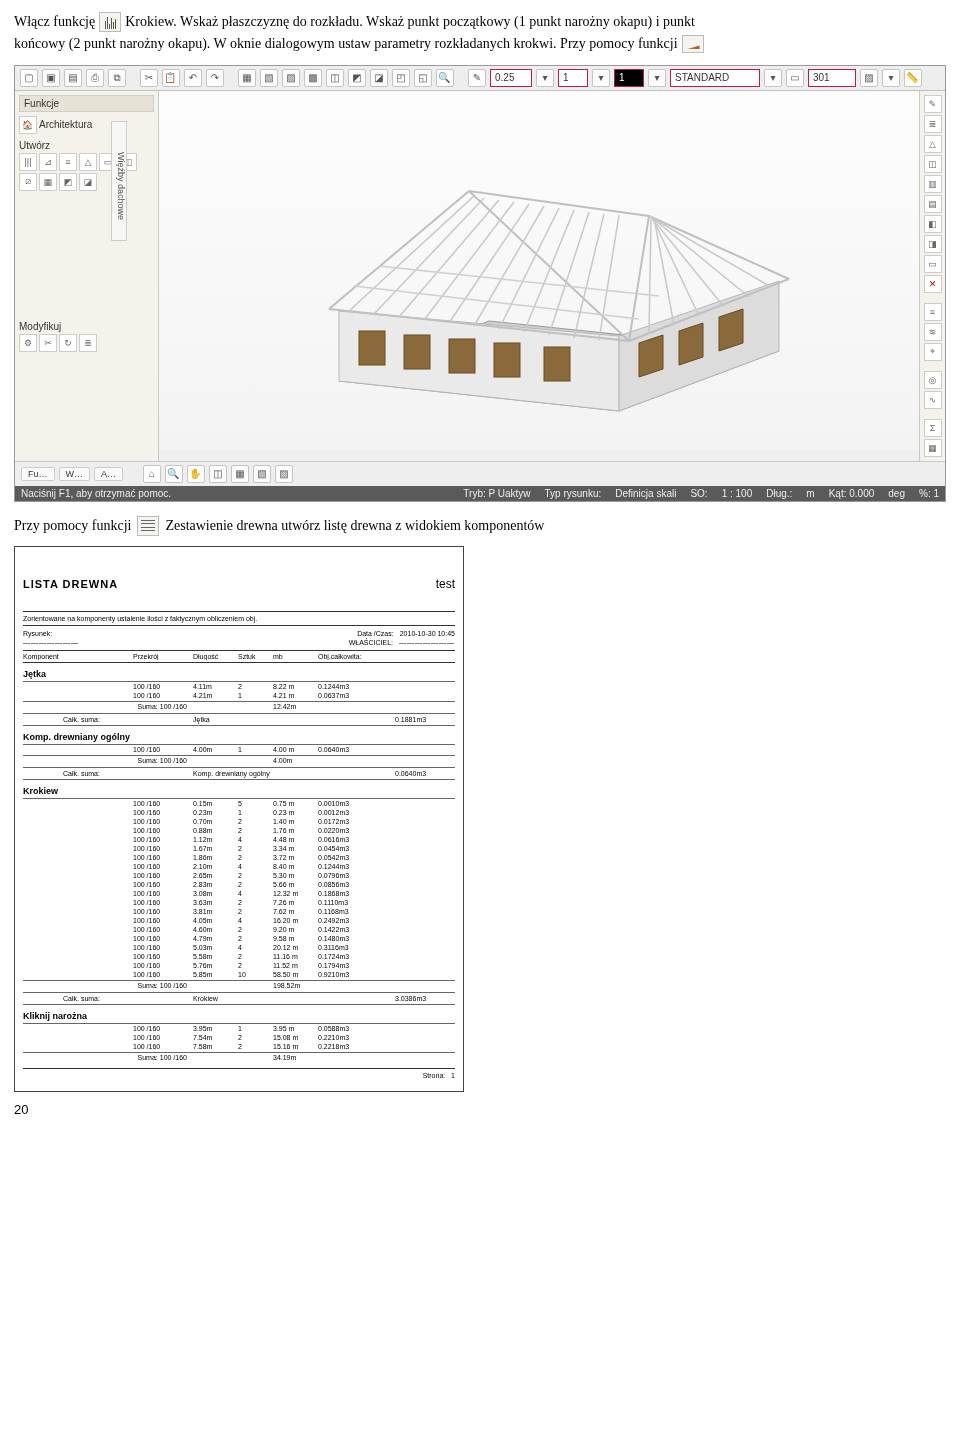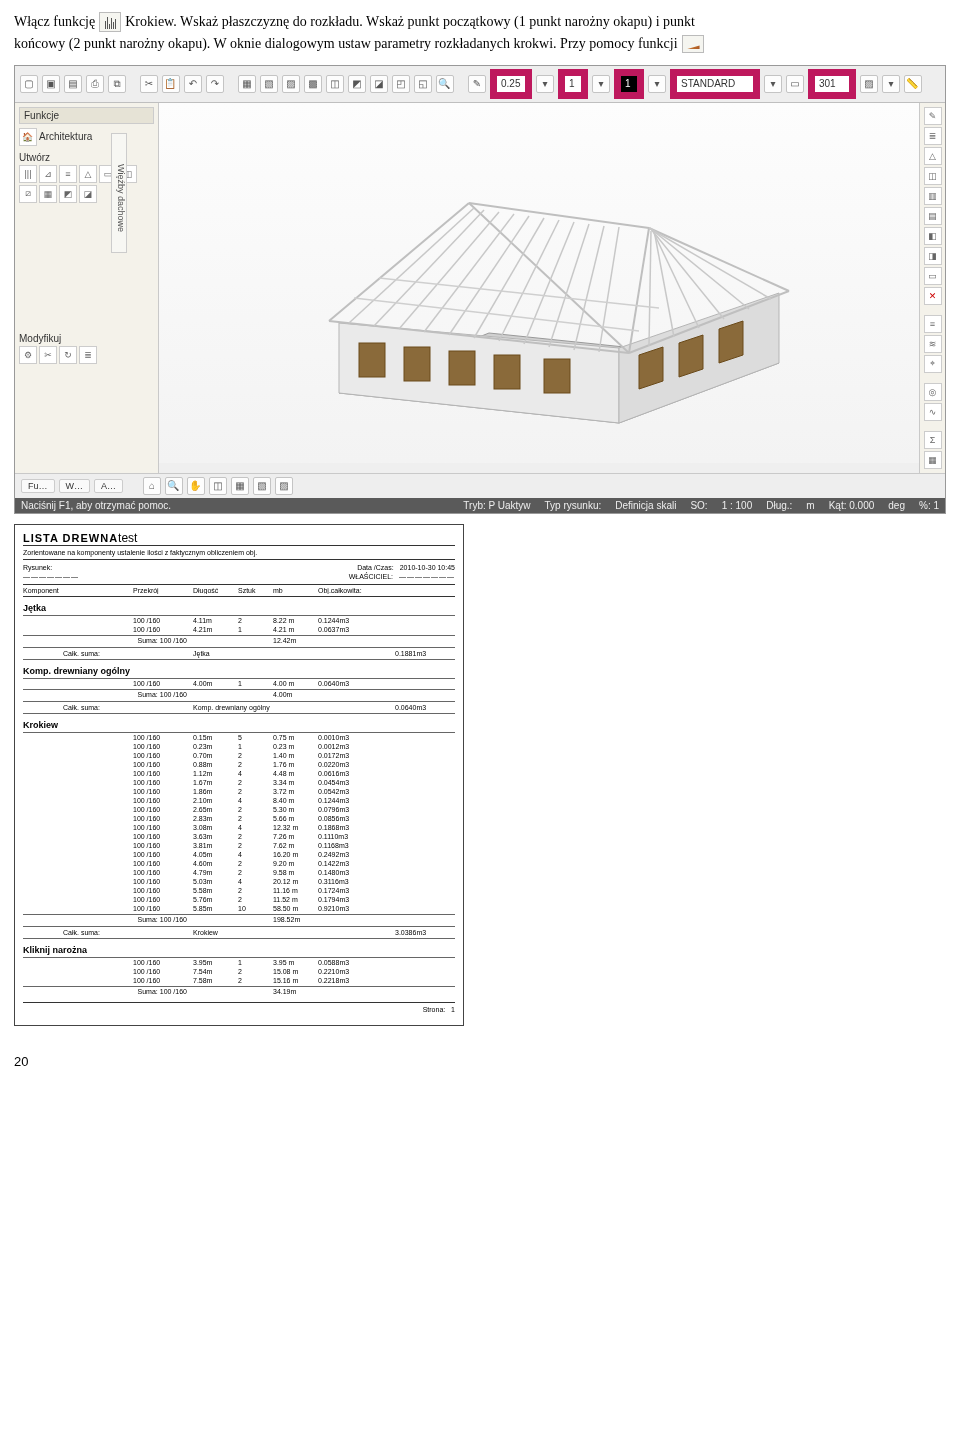--- a/index.html
+++ b/index.html
@@ -17,21 +17,21 @@
   .inline-icon .bar:nth-child(6){height:70%}
   .inline-icon2 { display:inline-block; width:22px; height:18px; background:#f5f5f0; border:1px solid #bbb; position:relative; }
   .inline-icon2::before { content:""; position:absolute; left:3px; right:3px; top:3px; bottom:3px; background:linear-gradient(135deg,#d94,#a52); clip-path: polygon(0 100%,100% 60%,100% 100%); }
   .italic { font-style: italic; }
 
   
   .cad-window { margin-top: 10px; border: 1px solid #999; background: #ece9d8; font-size: 10px; color:#333; }
   .cad-toolbar { display:flex; align-items:center; gap:4px; padding:3px 5px; background:#eee; border-bottom:1px solid #bfbfbf; flex-wrap:nowrap; overflow:hidden; }
   .tbtn { width:18px; height:18px; background:#fdfdfd; border:1px solid #c4c4c4; display:inline-flex; align-items:center; justify-content:center; font-size:10px; color:#555; border-radius:2px; }
   .tsep { width:6px; }
-  .tinput { height:18px; background:#fff; border:7px solid #be185d; padding:8px 4px; font-size:10px; display:inline-flex; align-items:center; }
+  .tinput { height:18px; background:#fff; border:1px solid #be185d; padding:8px 4px; font-size:10px; display:inline-flex; align-items:center; }
   .tinput.black { background:#000; color:#fff; }
   .tinput.wide { width:90px; }
   .cad-body { display:flex; background:#efefef; }
   .cad-left { width:144px; background:#f4f2ea; border-right:1px solid #c9c9c9; padding:4px; }
   .cad-left .panel-title { background:#e6e3d6; font-size:10px; padding:2px 4px; margin-bottom:4px; border:1px solid #ccc; }
   .cad-left .label { font-size:10px; margin:4px 0 2px; }
   .cad-left .minigrid { display:flex; flex-wrap:wrap; gap:2px; margin-bottom:6px; }
   .cad-left .mini { width:18px; height:18px; background:#fff; border:1px solid #ccc; display:flex; align-items:center; justify-content:center; font-size:9px; color:#666; }
   .vert-tab { position:absolute; left:96px; top:30px; width:16px; height:120px; background:#f7f7f3; border:1px solid #ccc; writing-mode:vertical-rl; text-align:center; font-size:9px; color:#555; padding-top:10px; }
   .cad-center { flex:1; background:linear-gradient(#fdfdfd,#f3f3f3); position:relative; height:360px; display:flex; align-items:center; justify-content:center; }
@@ -47,39 +47,39 @@
 
   
   .house-svg { width: 560px; height: 300px; }
 
   .mid-line { margin-top: 14px; font-size:14px; font-family:"Palatino Linotype","Book Antiqua",serif; display:flex; align-items:center; gap:6px; flex-wrap:wrap;}
   .icon-list { width:22px; height:20px; border:1px solid #bbb; background:#f5f5f0; display:inline-flex; flex-direction:column; justify-content:space-around; padding:2px 3px;}
   .icon-list div { height:1px; background:#666; }
 
   
   .report { width: 450px; border:1px solid #444; margin-top:10px; background:#fff; font-size:8px; padding:6px 8px 12px 8px; position:relative; font-family: Arial, sans-serif; }
-  .report h2 { font-size:11px; letter-spacing:1px; margin-bottom:2px; display:flex; justify-content:flex-start; align-items:baseline; border-bottom:1px solid #333; padding-bottom:0;}
+  .report h2 { font-size:11px; letter-spacing:1px; margin-bottom:2px; display:flex; justify-content:space-between; align-items:baseline; border-bottom:1px solid #333; padding-bottom:20px;margin-top:24px;}
   .report h2 .proj { font-size:12px; font-weight:normal; letter-spacing:0;}
   .report .subline { font-size:7px; margin:3px 0 4px; border-bottom:1px solid #333; padding-bottom:3px;}
   .report .metarow { display:flex; font-size:7px; margin:2px 0; }
   .report .metarow .mlabel { width:80px; }
   .report .metadash { letter-spacing:1px; }
   .report .meta-right { margin-left:auto; display:flex; gap:6px; }
   .report .colhead { display:grid; grid-template-columns: 110px 60px 45px 35px 45px 60px; font-size:7px; border-top:1px solid #333; border-bottom:1px solid #333; padding:2px 0; margin-top:4px; }
   .report .section-name { font-size:9px; font-weight:bold; border-bottom:1px solid #666; margin-top:4px; padding:2px 0;}
   .report .datarow { display:grid; grid-template-columns: 110px 60px 45px 35px 45px 60px; font-size:7px; padding:1px 0;}
   .report .sumrow { display:grid; grid-template-columns: 110px 60px 45px 35px 45px 60px; font-size:7px; border-top:1px solid #666; padding:1px 0; margin-top:1px;}
   .report .sumrow .sumlabel { grid-column:1 / span 2; text-align:right; padding-right:6px;}
   .report .totrow { display:grid; grid-template-columns: 170px 1fr 60px; font-size:7px; border-top:1px solid #666; border-bottom:1px solid #666; padding:2px 0; margin-top:2px; }
   .report .totrow .tll { text-align:left; padding-left:40px;}
   .report .totrow .tlr { text-align:left;}
   .report .datarow div, .report .sumrow div, .report .colhead div { white-space:nowrap; overflow:hidden; }
   .report .krokiew-shape { position:relative; height:2px; }
   .report .pager { text-align:right; font-size:7px; border-top:1px solid #333; margin-top:6px; padding-top:3px;}
-  .page-num { margin-top: 28px; font-size:13px; }
+  .page-num { margin-top: 10px; font-size:13px; }
 </style>
 </head>
 <body>
 
 <div class="page">
 
   <div class="intro">
     <div class="row1">
       <span>Włącz funkcję</span>
       <span class="inline-icon">
@@ -276,20 +276,30 @@
       <span>SO:</span>
       <span>1 : 100</span>
       <span>Dług.:</span>
       <span>m</span>
       <span>Kąt: 0.000</span>
       <span>deg</span>
       <span>%: 1</span>
     </div>
   </div>
 
+  <div class="mid-line">
+    <span>Przy pomocy funkcji</span>
+    <span class="icon-list">
+      <div></div>
+        <div></div>
+        <div></div>
+        <div></div>
+    </span>
+    <span>Zestawienie drewna utwórz listę drewna z widokiem komponentów</span>
+  </div>
 
   <div class="report">
     <h2>
       <span>LISTA DREWNA</span>
       <span class="proj">test</span>
     </h2>
     <div class="subline">Zorientowane na komponenty ustalenie ilości z faktycznym obliczeniem obj.</div>
     <div class="metarow">
       <span class="mlabel">Rysunek:</span>
       <span class="meta-right">

